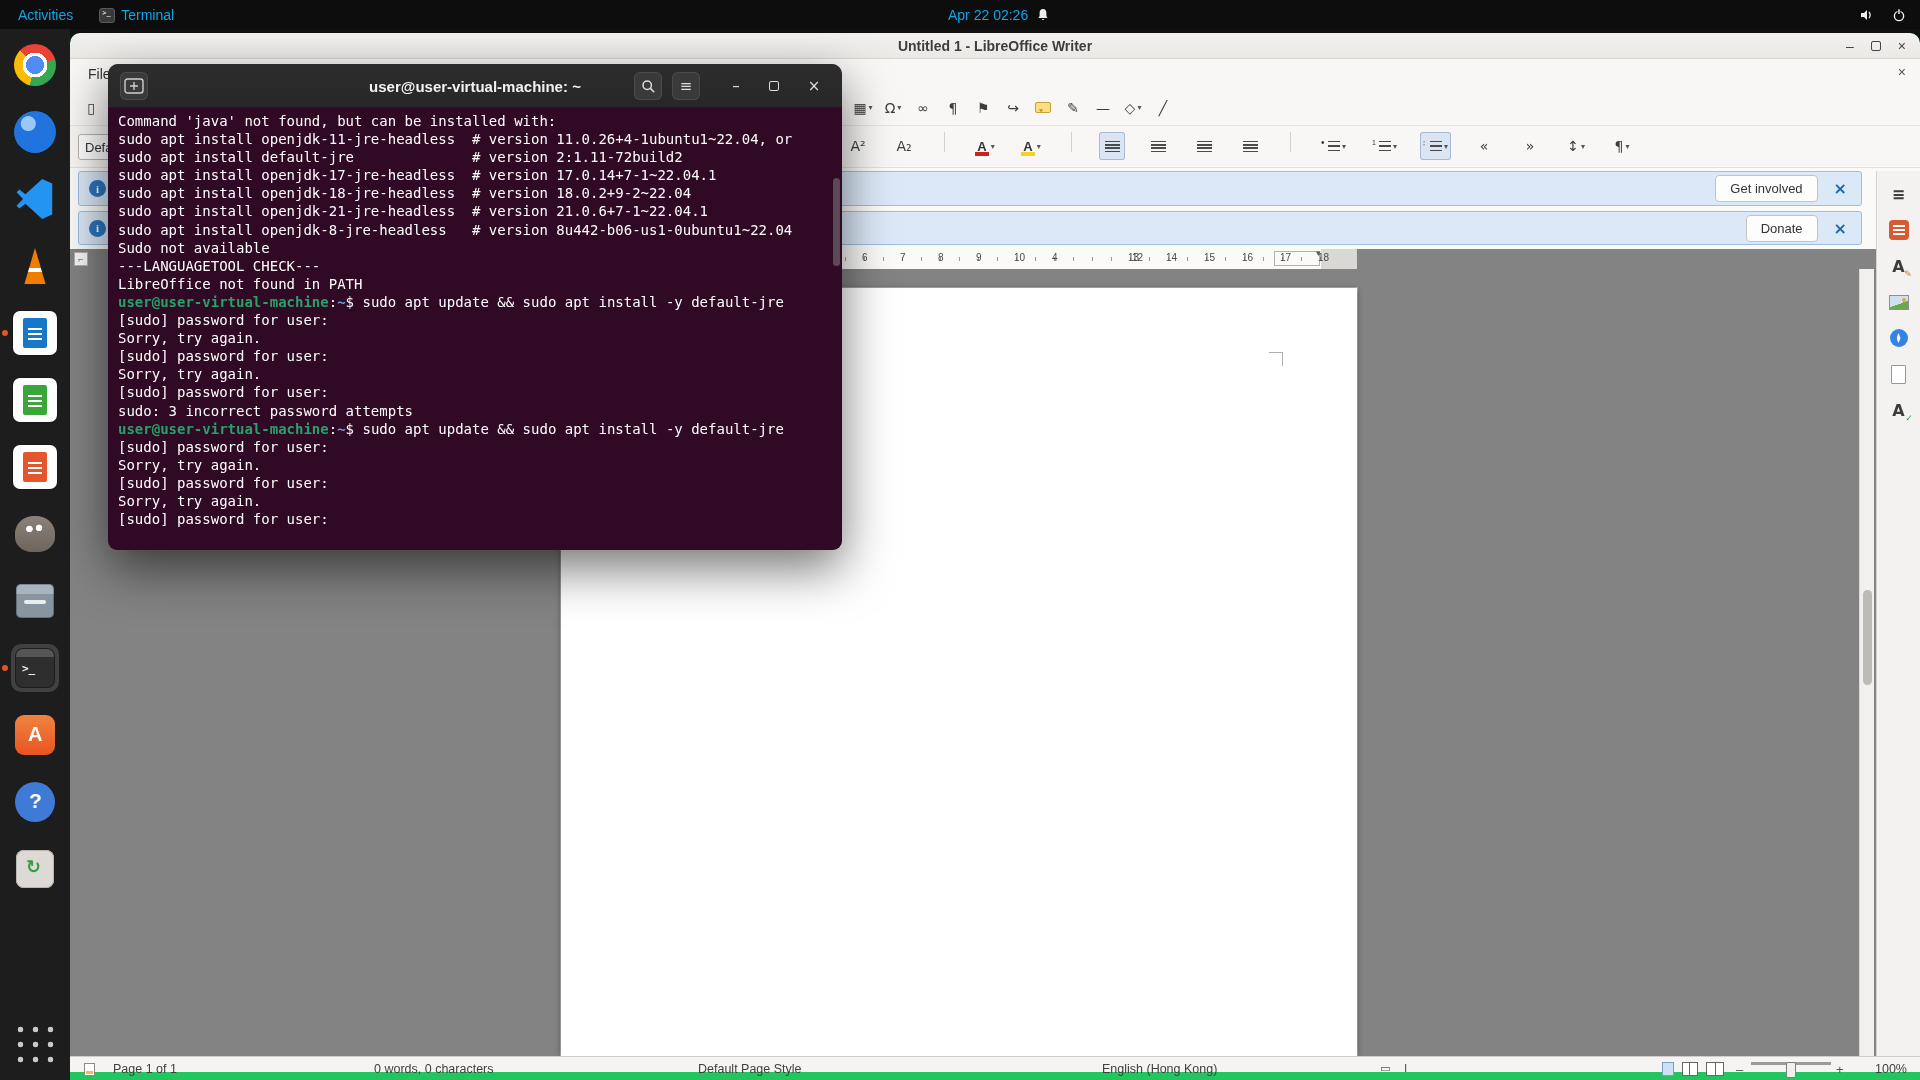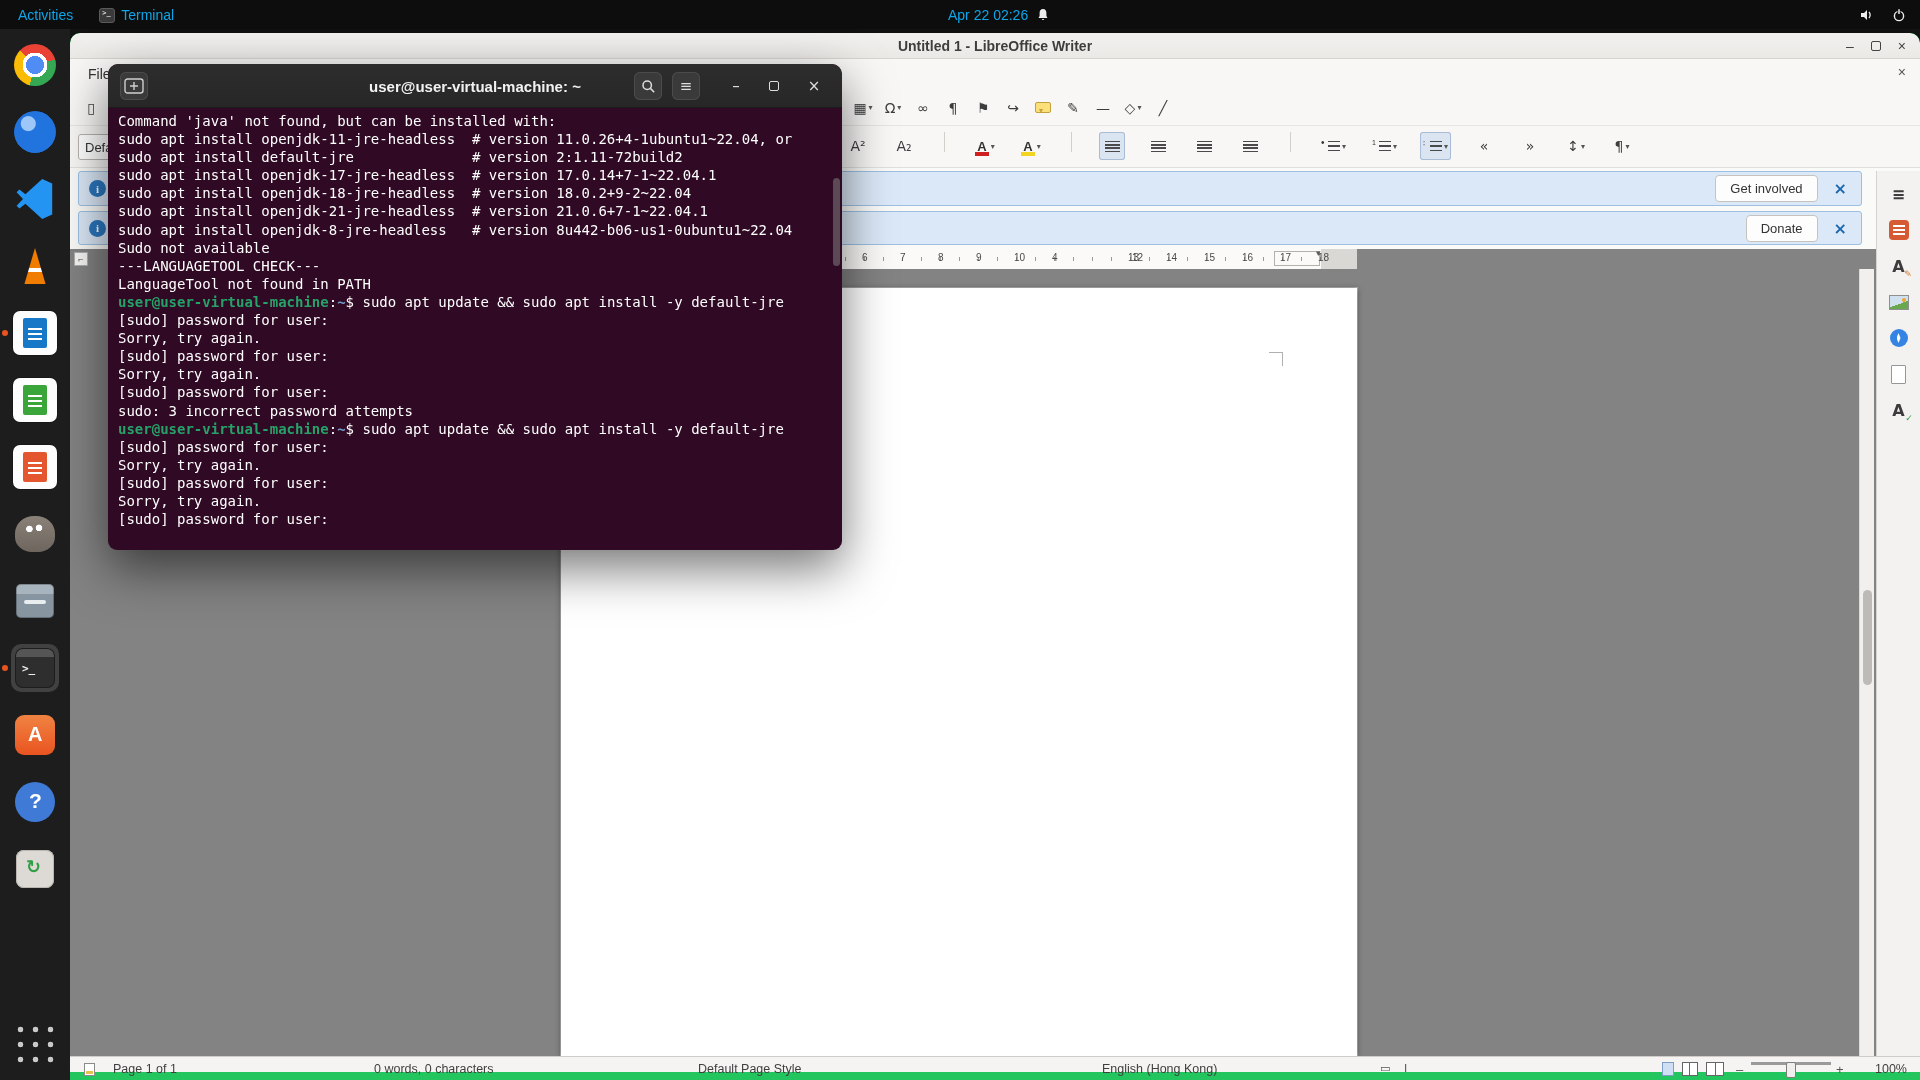--- a/index.html
+++ b/index.html
@@ -542,21 +542,21 @@
   <div id="terminal-lines">
       <div class="t-line"><span class="t-f">Command 'java' not found, but can be installed with:</span></div>
       <div class="t-line"><span class="t-f">sudo apt install openjdk-11-jre-headless  # version 11.0.26+4-1ubuntu1~22.04, or</span></div>
       <div class="t-line"><span class="t-f">sudo apt install default-jre              # version 2:1.11-72build2</span></div>
       <div class="t-line"><span class="t-f">sudo apt install openjdk-17-jre-headless  # version 17.0.14+7-1~22.04.1</span></div>
       <div class="t-line"><span class="t-f">sudo apt install openjdk-18-jre-headless  # version 18.0.2+9-2~22.04</span></div>
       <div class="t-line"><span class="t-f">sudo apt install openjdk-21-jre-headless  # version 21.0.6+7-1~22.04.1</span></div>
       <div class="t-line"><span class="t-f">sudo apt install openjdk-8-jre-headless   # version 8u442-b06-us1-0ubuntu1~22.04</span></div>
       <div class="t-line"><span class="t-f">Sudo not available</span></div>
       <div class="t-line"><span class="t-f">---LANGUAGETOOL CHECK---</span></div>
-      <div class="t-line"><span class="t-f">LanguageTool not found in PATH</span></div>
+      <div class="t-line"><span class="t-f">LibreOffice not found in PATH</span></div>
       <div class="t-line"><span class="t-g">user@user-virtual-machine</span><span class="t-f">:</span><span class="t-b">~</span><span class="t-f">$ sudo apt update &amp;&amp; sudo apt install -y default-jre</span></div>
       <div class="t-line"><span class="t-f">[sudo] password for user: </span></div>
       <div class="t-line"><span class="t-f">Sorry, try again.</span></div>
       <div class="t-line"><span class="t-f">[sudo] password for user: </span></div>
       <div class="t-line"><span class="t-f">Sorry, try again.</span></div>
       <div class="t-line"><span class="t-f">[sudo] password for user: </span></div>
       <div class="t-line"><span class="t-f">sudo: 3 incorrect password attempts</span></div>
       <div class="t-line"><span class="t-g">user@user-virtual-machine</span><span class="t-f">:</span><span class="t-b">~</span><span class="t-f">$ sudo apt update &amp;&amp; sudo apt install -y default-jre</span></div>
       <div class="t-line"><span class="t-f">[sudo] password for user: </span></div>
       <div class="t-line"><span class="t-f">Sorry, try again.</span></div>

